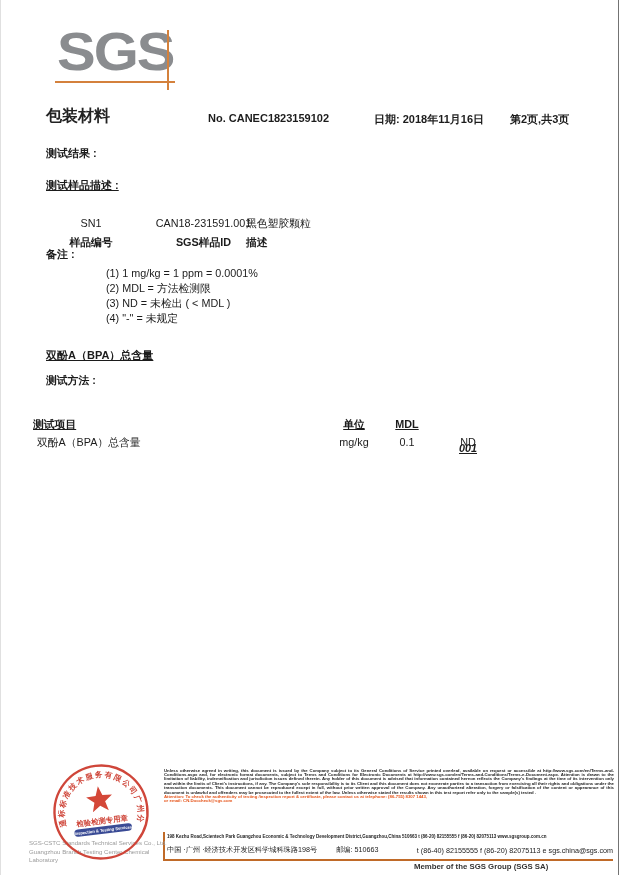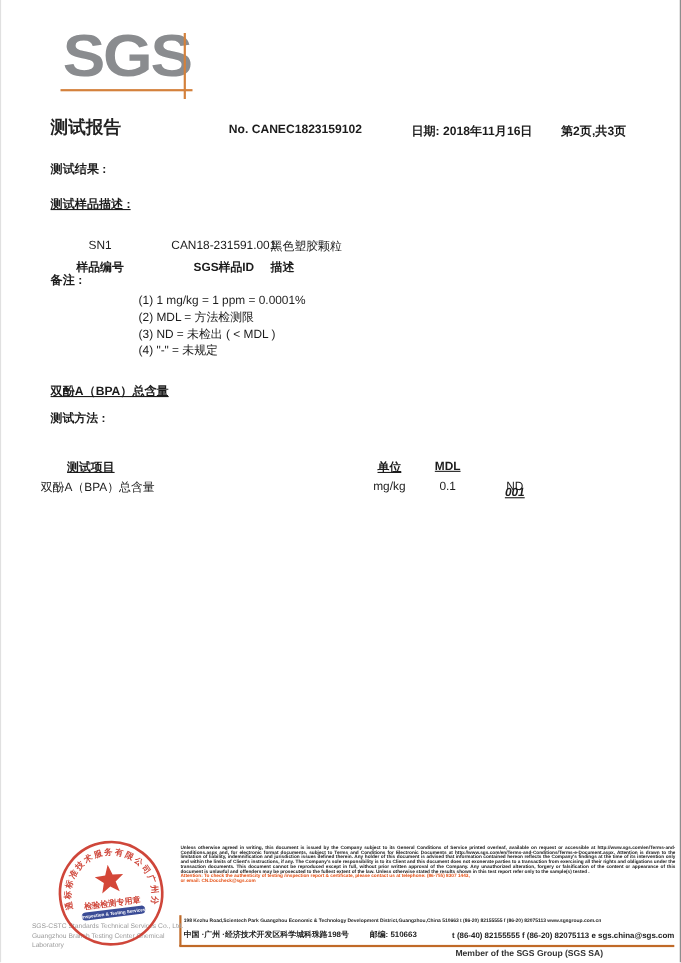--- a/index.html
+++ b/index.html
@@ -31,29 +31,29 @@
   .u { text-decoration:underline; }
 
   
   .s-col1 { position:absolute; left:50px;  width:80px;  text-align:center; }
   .s-col2 { position:absolute; left:150px; width:105px; text-align:center; }
   .s-col3 { position:absolute; left:245px; text-align:left; }
   .cell-h { font-size:10.8px; font-weight:bold;margin-top:36px; }
   .cell-d { font-size:10.8px; }
 
   
-  .note-item { position:absolute; left:105px; font-size:10.8px;margin-left:20px; }
+  .note-item { position:absolute; left:105px; font-size:10.8px; }
 
   
   .bpa-heading { position:absolute; left:45px; top:348px; font-size:11px; font-weight:bold; text-decoration:underline; }
   .method-label { position:absolute; left:45px; top:374px; font-size:10.8px; font-weight:bold; }
   .method-text { position:absolute; left:105px; top:374px; width:484px; font-size:10.8px; line-height:15.5px; text-align:justify; }
 
   
-  .r-h1 { position:absolute; left:60px;  top:418px; font-size:10.8px; font-weight:bold; text-decoration:underline; }
+  .r-h1 { position:absolute; left:32px;  top:418px; font-size:10.8px; font-weight:bold; text-decoration:underline; }
   .r-h2 { position:absolute; left:333px; top:418px; width:40px; text-align:center; font-size:10.8px; font-weight:bold; text-decoration:underline; }
   .r-h3 { position:absolute; left:385px; top:418px; width:42px; text-align:center; font-size:10.8px; font-weight:bold; text-decoration:underline; }
   .r-h4 { position:absolute; left:447px; top:418px; width:40px; text-align:center; font-size:10.8px; font-weight:bold; font-style:italic; text-decoration:underline;margin-top:24px; }
   .r-d1 { position:absolute; left:36px;  top:436px; font-size:10.8px; }
   .r-d2 { position:absolute; left:333px; top:436px; width:40px; text-align:center; font-size:10.8px; }
   .r-d3 { position:absolute; left:385px; top:436px; width:42px; text-align:center; font-size:10.8px; }
   .r-d4 { position:absolute; left:447px; top:436px; width:40px; text-align:center; font-size:10.8px; }
 
   
   .legal-wrap { position:absolute; left:163px; top:768px; width:450px; height:58px; overflow:hidden; }
@@ -61,21 +61,21 @@
     width:900px; transform:scale(0.5); transform-origin:0 0;
     font-size:8.6px; line-height:8.7px; font-weight:600; color:#222;
     text-align:justify; letter-spacing:0;
   }
   .attention { color:#e55318; font-weight:bold; }
 
   .addr-en-wrap { position:absolute; left:166px; top:834px; width:446px; height:10px; overflow:hidden; }
   .addr-en-inner { width:892px; transform:scale(0.5); transform-origin:0 0;
     font-size:9px; font-weight:600; color:#222; white-space:nowrap; }
   .addr-cn-row { position:absolute; left:166px; top:845px; width:446px; display:flex; align-items:flex-end;
-    font-size:7.2px; font-weight:bold; color:#222; white-space:nowrap;gap:19px; }
+    font-size:7.2px; font-weight:normal; color:#222; white-space:nowrap;gap:19px; }
   .addr-cn-row .seg-addr { width:170px; }
   .addr-cn-row .seg-postal { width:78px; }
   .footer-vbar { position:absolute; left:162px; top:832px; width:2px; height:28px; background:#c06a28; }
   .footer-hline { position:absolute; left:162px; top:859px; width:450px; height:2px; background:#c06a28; }
   .member-line { position:absolute; left:413px; top:862px; font-size:7.8px; font-weight:bold; color:#333; }
 
   .company-gray { position:absolute; left:28px; top:839px; width:150px;
     font-size:6.1px; color:#9b9b9b; line-height:8.5px; }
 
   .stamp { position:absolute; left:50px; top:762px; width:100px; height:100px;
@@ -85,21 +85,21 @@
 <body>
 
 <div class="page">
 
   <div>
     <span class="logo-text">SGS</span>
     <div class="logo-hline"></div>
     <div class="logo-vline"></div>
   </div>
 
-  <div class="doc-title">测试报告</div>
+  <div class="doc-title">包装材料</div>
   <div class="doc-no">No. CANEC1823159102</div>
   <div class="doc-date">日期: 2018年11月16日</div>
   <div class="doc-pages">第2页,共3页</div>
 
   <div class="abs label-bold" style="left:45px; top:146px;">测试结果 :</div>
 
   <div class="abs label-bold u" style="left:45px; top:178px;">测试样品描述 :</div>
 
   <div>
     <div class="s-col1 cell-h" style="top:200px;">样品编号</div>

